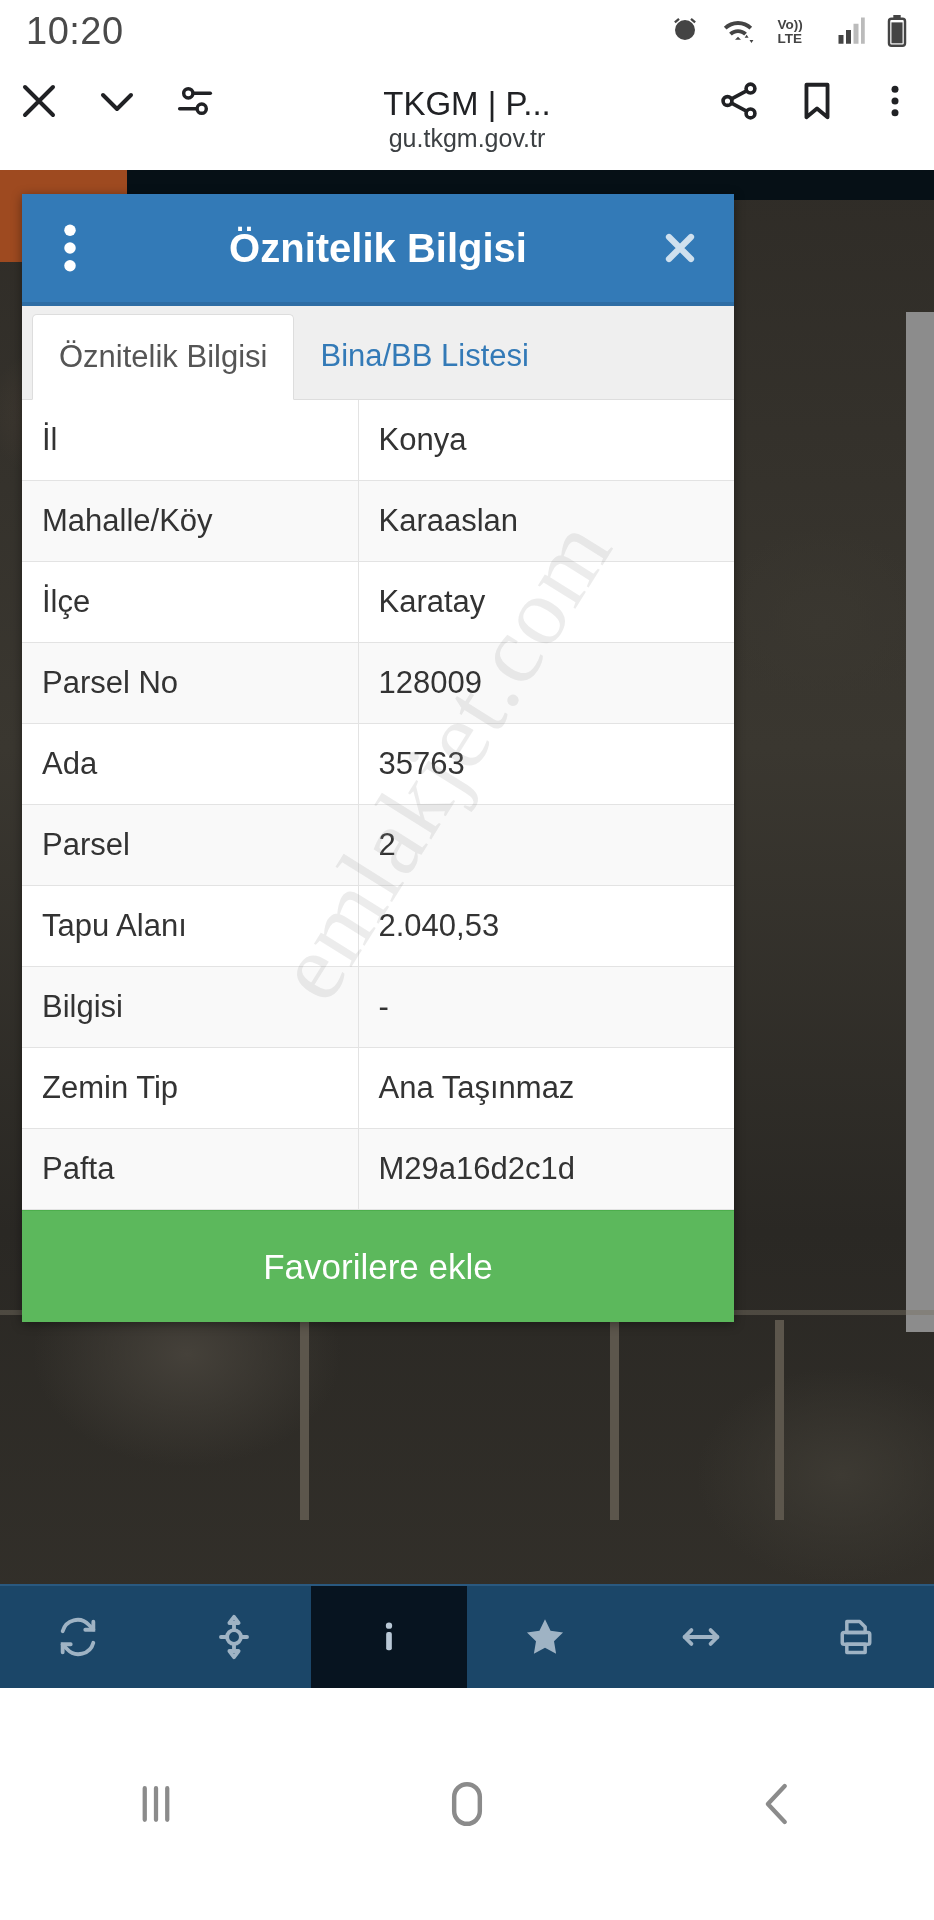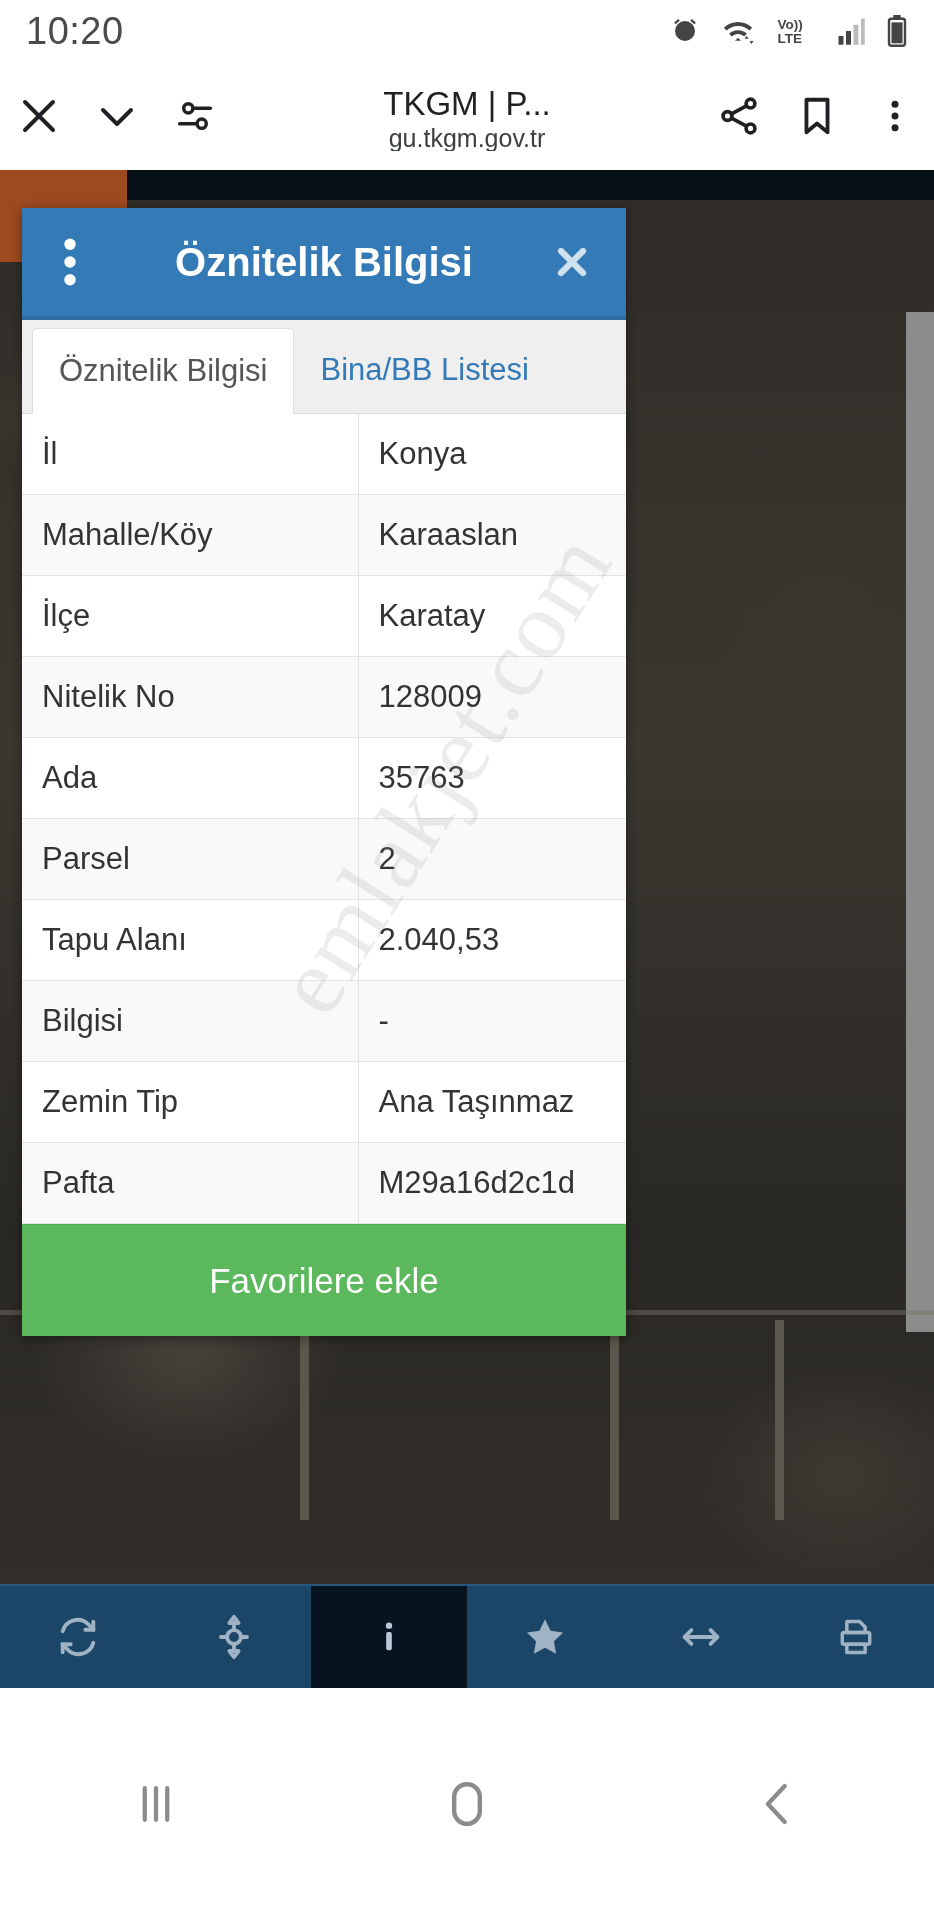--- a/index.html
+++ b/index.html
@@ -12,28 +12,28 @@
   #screen { position: relative; width: 934px; height: 1920px; background:#fff; }
 
   
   .statusbar {
     position: absolute; top: 0; left: 0; width: 934px; height: 62px;
     background: #ffffff;
     display: flex; align-items: center; justify-content: space-between;
     padding: 0 26px;
   }
   .status-time { font-size: 38px; color: #4a4a4a; letter-spacing: .5px; }
-  .status-icons { display: flex; align-items: center; gap: 21px; }
+  .status-icons { display: flex; align-items: flex-start; gap: 21px; }
   .status-icons svg { display:block; }
 
   
   .browser-bar {
     position: absolute; top: 62px; left: 0; width: 934px; height: 108px;
     background: #ffffff;
-    display: flex; align-items: center;
+    display: flex; 
   }
   .bb-btn { width: 78px; height: 78px; display:flex; align-items:center; justify-content:center; flex:0 0 auto;}
   .bb-btn svg { display:block; }
   .bb-title-wrap {
     flex: 1 1 auto; display: flex; flex-direction: column;
     align-items: center; justify-content: center; overflow: hidden;
     margin-top: 6px;
   }
   .bb-title { font-size: 33px; color: #202124; line-height: 1.05; white-space: nowrap; }
   .bb-url { font-size: 25px; color: #3c4043; line-height: 1.05; margin-top: 3px; white-space: nowrap; }
@@ -65,21 +65,21 @@
   .map-line-v {
     position:absolute; top:1140px; left:0; width:934px; height:5px;
     background: rgba(120,112,100,.45);
   }
   .map-post {
     position:absolute; top:1150px; width:9px; height:200px; background:#5c564c;
   }
 
   
   .dialog {
-    position: absolute; top: 38px; left: 22px; width: 604px;
+    position: absolute; top: 24px; left: 22px; width: 712px;
     background: #ffffff;
     box-shadow: 0 2px 10px rgba(0,0,0,.4);
   }
   .dialog-header {
     height: 112px; background: #337ab7;
     display: flex; align-items: center; padding: 0 26px;
     position: relative;
     border-bottom: 4px solid #2e6da4;
   }
   .dlg-kebab { width: 44px; display:flex; align-items:center; justify-content:center; }
@@ -301,21 +301,21 @@
             </tr>
             <tr>
               <td class="k">Mahalle/Köy</td>
               <td class="v">Karaaslan</td>
             </tr>
             <tr>
               <td class="k">İlçe</td>
               <td class="v">Karatay</td>
             </tr>
             <tr>
-              <td class="k">Nitelik No</td>
+              <td class="k">Parsel No</td>
               <td class="v">128009</td>
             </tr>
             <tr>
               <td class="k">Ada</td>
               <td class="v">35763</td>
             </tr>
             <tr>
               <td class="k">Parsel</td>
               <td class="v">2</td>
             </tr>

